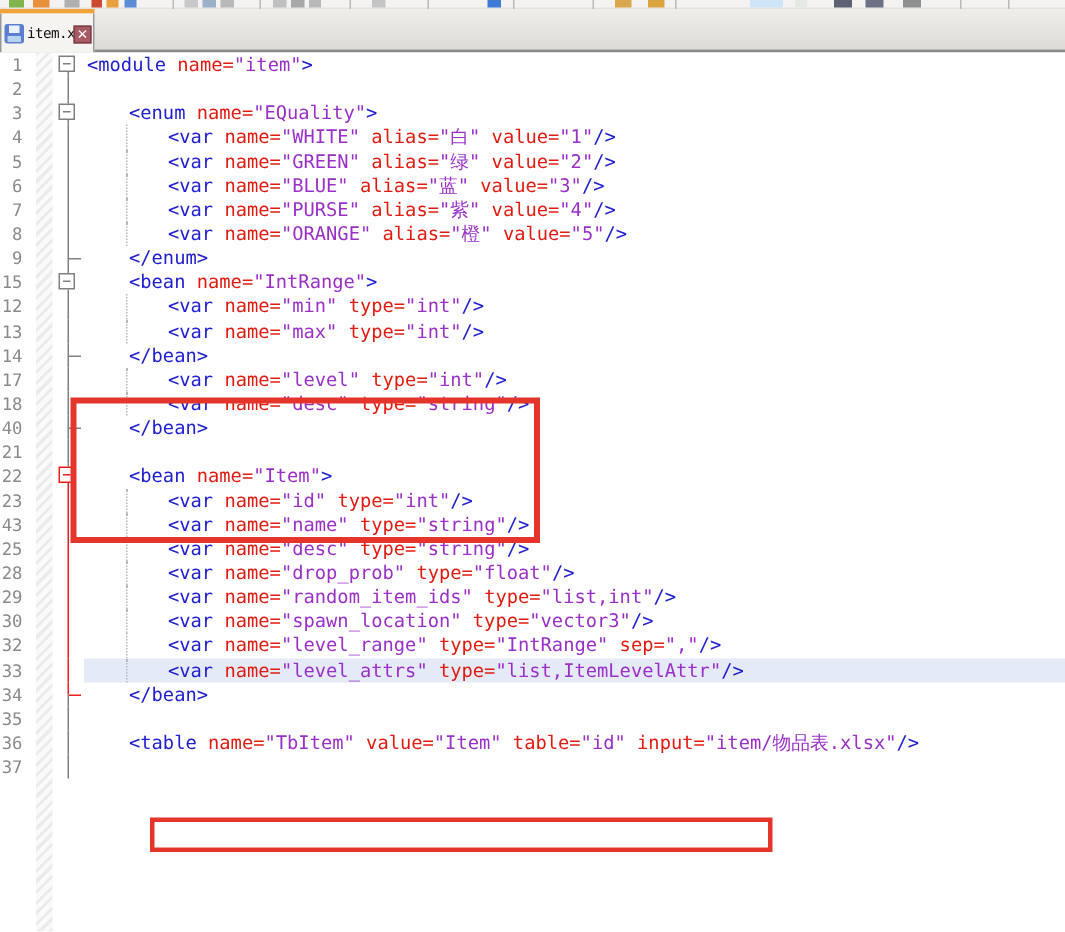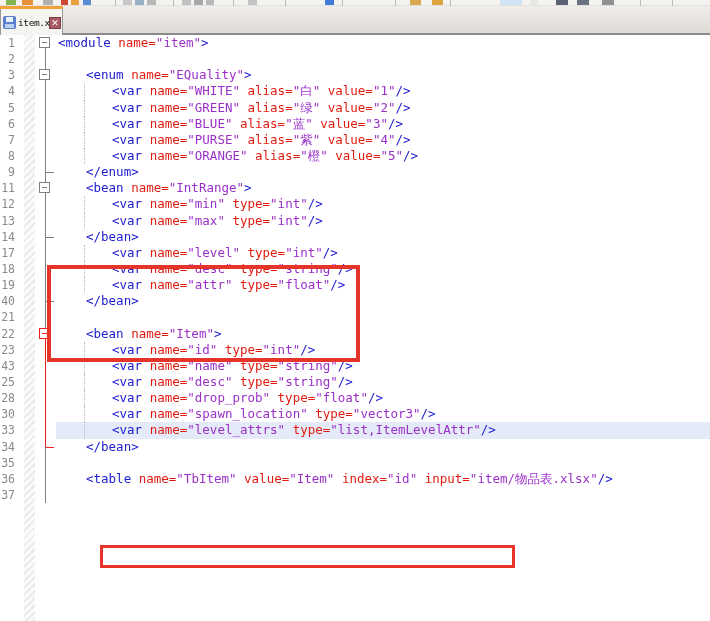--- a/index.html
+++ b/index.html
@@ -176,21 +176,21 @@
       </div>
       <div class="row">
         <div class="num">9</div>
         <div class="fold">
           <div class="vseg" style="top: 0px; bottom: 0px; background: rgb(128, 128, 128);"></div>
           <div class="tick" style="background: rgb(128, 128, 128);"></div>
         </div>
         <div class="codetext" style="padding-left: 30px;"><span class="tk-t">&lt;/enum&gt;</span></div>
       </div>
       <div class="row">
-        <div class="num">11</div>
+        <div class="num">15</div>
         <div class="fold">
           <div class="vseg" style="top: 0px; bottom: 0px; background: rgb(128, 128, 128);"></div>
           <div class="fbox" style="border-color: rgb(128, 128, 128);">
             <div class="minus" style="background: rgb(128, 128, 128);"></div>
           </div>
         </div>
         <div class="codetext" style="padding-left: 30px;"><span class="tk-t">&lt;bean </span><span class="tk-a">name=</span><span class="tk-v">"IntRange"</span><span class="tk-t">&gt;</span></div>
       </div>
       <div class="row">
         <div class="num">12</div>
@@ -224,28 +224,20 @@
         <div class="guide"></div>
         <div class="codetext" style="padding-left: 56px;"><span class="tk-t">&lt;var </span><span class="tk-a">name=</span><span class="tk-v">"level" </span><span class="tk-a">type=</span><span class="tk-v">"int"</span><span class="tk-t">/&gt;</span></div>
       </div>
       <div class="row">
         <div class="num">18</div>
         <div class="fold">
           <div class="vseg" style="top: 0px; bottom: 0px; background: rgb(128, 128, 128);"></div>
         </div>
         <div class="guide"></div>
         <div class="codetext" style="padding-left: 56px;"><span class="tk-t">&lt;var </span><span class="tk-a">name=</span><span class="tk-v">"desc" </span><span class="tk-a">type=</span><span class="tk-v">"string"</span><span class="tk-t">/&gt;</span></div>
-      </div>
-      <div class="row">
-        <div class="num">19</div>
-        <div class="fold">
-          <div class="vseg" style="top: 0px; bottom: 0px; background: rgb(128, 128, 128);"></div>
-        </div>
-        <div class="guide"></div>
-        <div class="codetext" style="padding-left: 56px;"><span class="tk-t">&lt;var </span><span class="tk-a">name=</span><span class="tk-v">"attr" </span><span class="tk-a">type=</span><span class="tk-v">"float"</span><span class="tk-t">/&gt;</span></div>
       </div>
       <div class="row">
         <div class="num">40</div>
         <div class="fold">
           <div class="vseg" style="top: 0px; bottom: 0px; background: rgb(128, 128, 128);"></div>
           <div class="tick" style="background: rgb(128, 128, 128);"></div>
         </div>
         <div class="codetext" style="padding-left: 30px;"><span class="tk-t">&lt;/bean&gt;</span></div>
       </div>
       <div class="row">
@@ -292,26 +284,42 @@
       </div>
       <div class="row">
         <div class="num">28</div>
         <div class="fold">
           <div class="vseg" style="top: 0px; bottom: 0px; background: rgb(238, 28, 28);"></div>
         </div>
         <div class="guide"></div>
         <div class="codetext" style="padding-left: 56px;"><span class="tk-t">&lt;var </span><span class="tk-a">name=</span><span class="tk-v">"drop_prob" </span><span class="tk-a">type=</span><span class="tk-v">"float"</span><span class="tk-t">/&gt;</span></div>
       </div>
       <div class="row">
+        <div class="num">29</div>
+        <div class="fold">
+          <div class="vseg" style="top: 0px; bottom: 0px; background: rgb(238, 28, 28);"></div>
+        </div>
+        <div class="guide"></div>
+        <div class="codetext" style="padding-left: 56px;"><span class="tk-t">&lt;var </span><span class="tk-a">name=</span><span class="tk-v">"random_item_ids" </span><span class="tk-a">type=</span><span class="tk-v">"list,int"</span><span class="tk-t">/&gt;</span></div>
+      </div>
+      <div class="row">
         <div class="num">30</div>
         <div class="fold">
           <div class="vseg" style="top: 0px; bottom: 0px; background: rgb(238, 28, 28);"></div>
         </div>
         <div class="guide"></div>
         <div class="codetext" style="padding-left: 56px;"><span class="tk-t">&lt;var </span><span class="tk-a">name=</span><span class="tk-v">"spawn_location" </span><span class="tk-a">type=</span><span class="tk-v">"vector3"</span><span class="tk-t">/&gt;</span></div>
+      </div>
+      <div class="row">
+        <div class="num">32</div>
+        <div class="fold">
+          <div class="vseg" style="top: 0px; bottom: 0px; background: rgb(238, 28, 28);"></div>
+        </div>
+        <div class="guide"></div>
+        <div class="codetext" style="padding-left: 56px;"><span class="tk-t">&lt;var </span><span class="tk-a">name=</span><span class="tk-v">"level_range" </span><span class="tk-a">type=</span><span class="tk-v">"IntRange" </span><span class="tk-a">sep=</span><span class="tk-v">","</span><span class="tk-t">/&gt;</span></div>
       </div>
       <div class="row hl">
         <div class="num">33</div>
         <div class="fold">
           <div class="vseg" style="top: 0px; bottom: 0px; background: rgb(238, 28, 28);"></div>
         </div>
         <div class="guide"></div>
         <div class="codetext" style="padding-left: 56px;"><span class="tk-t">&lt;var </span><span class="tk-a">name=</span><span class="tk-v">"level_attrs" </span><span class="tk-a">type=</span><span class="tk-v">"list,ItemLevelAttr"</span><span class="tk-t">/&gt;</span></div>
       </div>
       <div class="row">
@@ -328,21 +336,21 @@
         <div class="fold">
           <div class="vseg" style="top: 0px; bottom: 0px; background: rgb(128, 128, 128);"></div>
         </div>
         <div class="codetext" style="padding-left: 2px;"></div>
       </div>
       <div class="row">
         <div class="num">36</div>
         <div class="fold">
           <div class="vseg" style="top: 0px; bottom: 0px; background: rgb(128, 128, 128);"></div>
         </div>
-        <div class="codetext" style="padding-left: 30px;"><span class="tk-t">&lt;table </span><span class="tk-a">name=</span><span class="tk-v">"TbItem" </span><span class="tk-a">value=</span><span class="tk-v">"Item" </span><span class="tk-a">index=</span><span class="tk-v">"id" </span><span class="tk-a">input=</span><span class="tk-v">"item/物品表.xlsx"</span><span class="tk-t">/&gt;</span></div>
+        <div class="codetext" style="padding-left: 30px;"><span class="tk-t">&lt;table </span><span class="tk-a">name=</span><span class="tk-v">"TbItem" </span><span class="tk-a">value=</span><span class="tk-v">"Item" </span><span class="tk-a">table=</span><span class="tk-v">"id" </span><span class="tk-a">input=</span><span class="tk-v">"item/物品表.xlsx"</span><span class="tk-t">/&gt;</span></div>
       </div>
       <div class="row">
         <div class="num">37</div>
         <div class="fold">
           <div class="vseg" style="top: 0px; bottom: 0px; background: rgb(128, 128, 128);"></div>
         </div>
         <div class="codetext" style="padding-left: 2px;"></div>
       </div>
     </div>
   <div class="anno anno1" style="border-color: rgb(229, 53, 43);"></div>

